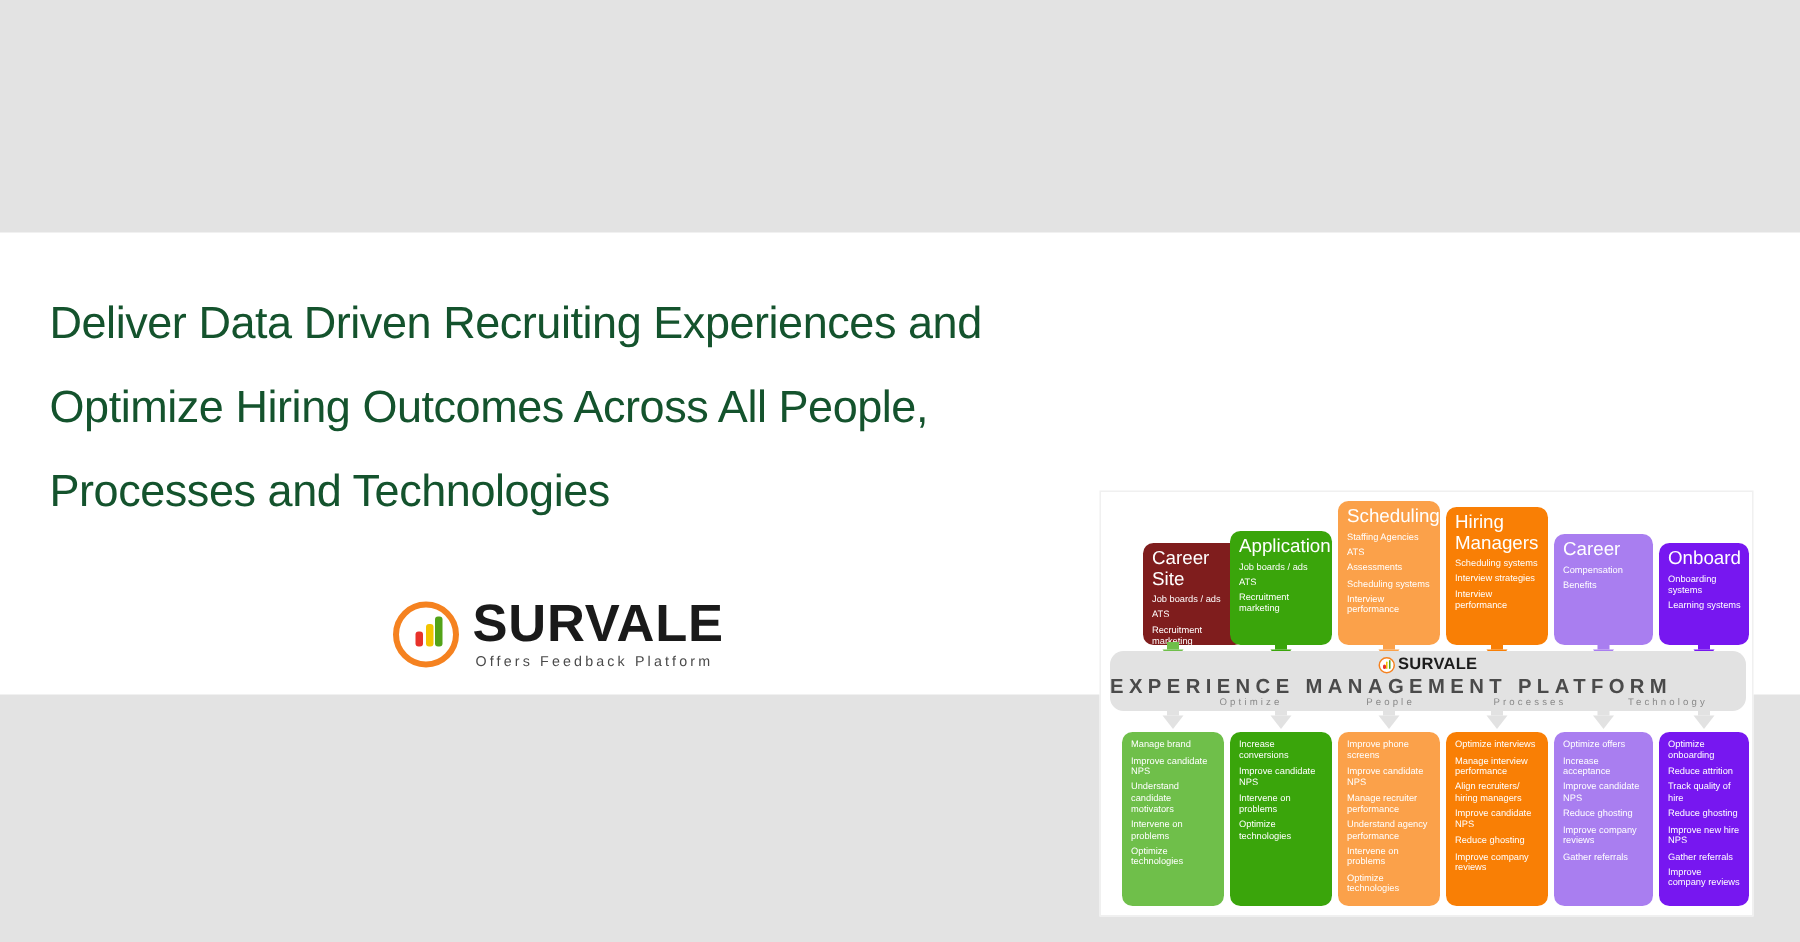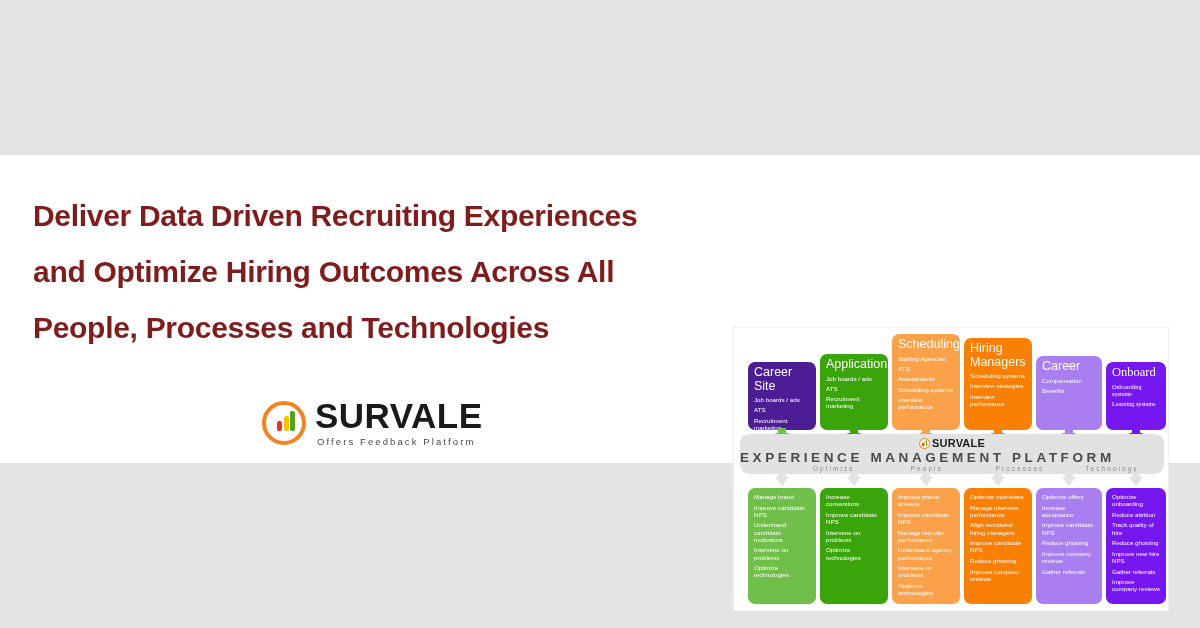--- a/index.html
+++ b/index.html
@@ -32,23 +32,23 @@
     top: 0px;
     width: 710px;
     height: 308px;
   }
   #headline {
     position: absolute;
     left: 33px;
     top: 33px;
     width: 660px;
     font-size: 30px;
-    font-weight: bold;
+    font-weight: normal;
     line-height: 56px;
-    color: #7f1d1d;
+    color: #14532d;
     letter-spacing: -0.3px;
   }
   #logo-wrap {
     position: absolute;
     left: 262px;
     top: 244px;
     display: flex;
     align-items: center;
   }
   #logo-mark {
@@ -240,21 +240,21 @@
         <div id="logo-word">SURVALE</div>
         <div id="logo-tagline">Offers Feedback Platform</div>
       </div>
     </div>
   </div>
 
   <div id="diagram-frame">
     <div id="diagram-inner">
 
       <div id="top-stages-layer">
-          <div class="stage-top" style="left: 14px; top: 34px; width: 68px; height: 68px; background: #4c1d95;">
+          <div class="stage-top" style="left: 28px; top: 34px; width: 68px; height: 68px; background: #7f1d1d;">
             <div class="st-title">Career Site</div>
             <div class="st-item">Job boards / ads</div>
             <div class="st-item">ATS</div>
             <div class="st-item">Recruitment marketing</div>
           </div>
           <div class="arrow-stem" style="left: 44px; top: 100px; height: 5px; background: rgb(111, 191, 74);"></div>
           <div class="arrow-down" style="left: 41px; top: 105px; border-top-color: rgb(111, 191, 74);"></div>
           <div class="stage-top" style="left: 86px; top: 26px; width: 68px; height: 76px; background: rgb(58, 165, 11);">
             <div class="st-title">Application</div>
             <div class="st-item">Job boards / ads</div>
@@ -281,21 +281,21 @@
           </div>
           <div class="arrow-stem" style="left: 260px; top: 100px; height: 5px; background: rgb(249, 127, 5);"></div>
           <div class="arrow-down" style="left: 257px; top: 105px; border-top-color: rgb(249, 127, 5);"></div>
           <div class="stage-top" style="left: 302px; top: 28px; width: 66px; height: 74px; background: rgb(169, 126, 240);">
             <div class="st-title">Career</div>
             <div class="st-item">Compensation</div>
             <div class="st-item">Benefits</div>
           </div>
           <div class="arrow-stem" style="left: 331px; top: 100px; height: 5px; background: rgb(169, 126, 240);"></div>
           <div class="arrow-down" style="left: 328px; top: 105px; border-top-color: rgb(169, 126, 240);"></div>
-          <div class="stage-top" style="left: 372px; top: 34px; width: 60px; height: 68px; background: rgb(119, 23, 240); font-family: Liberation Serif, serif;">
+          <div class="stage-top" style="left: 372px; top: 34px; width: 60px; height: 68px; background: rgb(119, 23, 240);">
             <div class="st-title">Onboard</div>
             <div class="st-item">Onboarding systems</div>
             <div class="st-item">Learning systems</div>
           </div>
           <div class="arrow-stem" style="left: 398px; top: 100px; height: 5px; background: rgb(119, 23, 240);"></div>
           <div class="arrow-down" style="left: 395px; top: 105px; border-top-color: rgb(119, 23, 240);"></div>
         </div>
 
       <div id="platform-bar">
         <div id="pb-logo">

